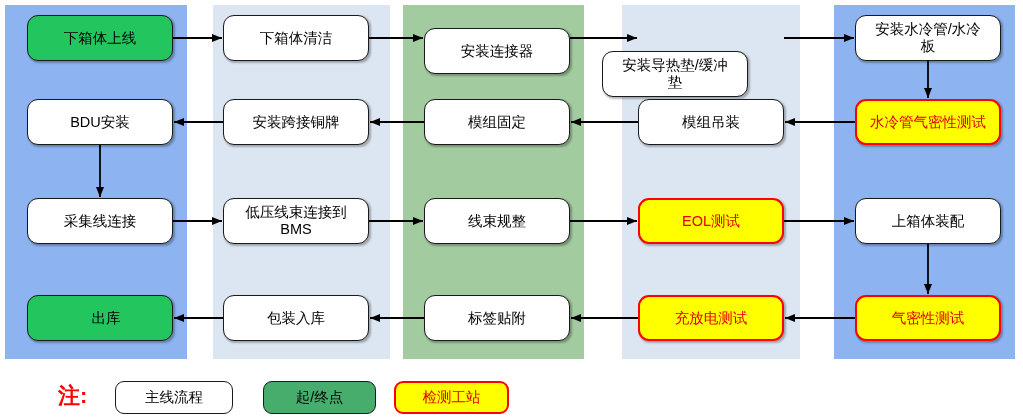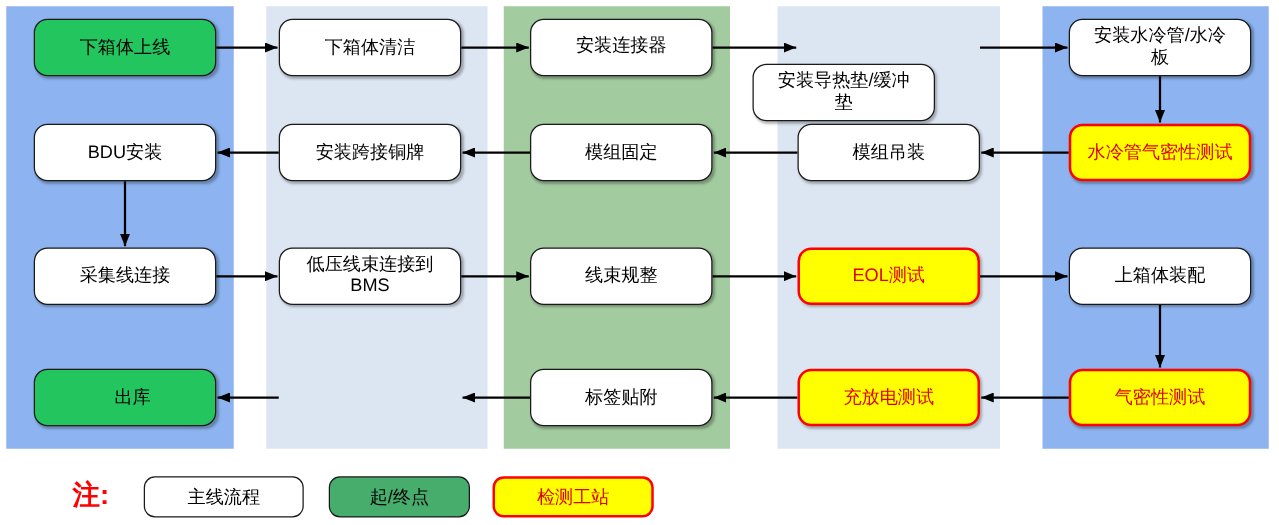--- a/index.html
+++ b/index.html
@@ -58,45 +58,46 @@
       <line x1="784" y1="221" x2="854" y2="221" stroke="#000000" stroke-width="1.8" marker-end="url(#arrowhead)"></line>
       <line x1="928" y1="244" x2="928" y2="294" stroke="#000000" stroke-width="1.8" marker-end="url(#arrowhead)"></line>
       <line x1="855" y1="318" x2="785" y2="318" stroke="#000000" stroke-width="1.8" marker-end="url(#arrowhead)"></line>
       <line x1="638" y1="318" x2="571" y2="318" stroke="#000000" stroke-width="1.8" marker-end="url(#arrowhead)"></line>
       <line x1="424" y1="318" x2="370" y2="318" stroke="#000000" stroke-width="1.8" marker-end="url(#arrowhead)"></line>
       <line x1="223" y1="318" x2="174" y2="318" stroke="#000000" stroke-width="1.8" marker-end="url(#arrowhead)"></line>
     </svg>
 
   <div class="legend">
     <span class="legend-note">注:</span>
-    <div class="legend-item normal" style="left:115px;width:128px;">
+    <div class="legend-item normal" style="left:115px;width:118px;">
       <span>主线流程</span>
     </div>
     <div class="legend-item terminal" style="left:253px;width:113px;">
       <span>起/终点</span>
     </div>
-    <div class="legend-item test" style="left:394px;width:129px;">
+    <div class="legend-item test" style="left:394px;width:115px;">
       <span>检测工站</span>
     </div>
   </div>
 <div class="node terminal" style="left: 27px; top: 15px;">下箱体上线</div>
     <div class="node normal" style="left: 223px; top: 15px;">下箱体清洁</div>
-    <div class="node normal" style="left: 424px; top: 15px; font-family: Liberation Mono, monospace;">安装连接器</div>
+    <div class="node normal" style="left: 424px; top: 28px;">安装连接器</div>
     <div class="node normal" style="left: 602px; top: 15px; margin-top: 36px;">安装导热垫/缓冲
 垫</div>
     <div class="node normal" style="left: 855px; top: 15px;">安装水冷管/水冷
 板</div>
     <div class="node test" style="left: 855px; top: 99px;">水冷管气密性测试</div>
     <div class="node normal" style="left: 638px; top: 99px;">模组吊装</div>
     <div class="node normal" style="left: 223px; top: 99px;">安装跨接铜牌</div>
     <div class="node normal" style="left: 424px; top: 99px;">模组固定</div>
     <div class="node normal" style="left: 27px; top: 99px;">BDU安装</div>
     <div class="node normal" style="left: 27px; top: 198px;">采集线连接</div>
     <div class="node normal" style="left: 223px; top: 198px;">低压线束连接到
 BMS</div>
     <div class="node normal" style="left: 424px; top: 198px;">线束规整</div>
     <div class="node test" style="left: 638px; top: 198px;">EOL测试</div>
     <div class="node normal" style="left: 855px; top: 198px;">上箱体装配</div>
     <div class="node test" style="left: 855px; top: 295px;">气密性测试</div>
     <div class="node test" style="left: 638px; top: 295px;">充放电测试</div>
     <div class="node normal" style="left: 424px; top: 295px; text-align: center;">标签贴附</div>
+    <div class="node normal" style="left: 223px; top: 295px;">包装入库</div>
     <div class="node terminal" style="left: 27px; top: 295px; padding-left: 12px;">出库</div>
   </div>
 
 </body></html>

